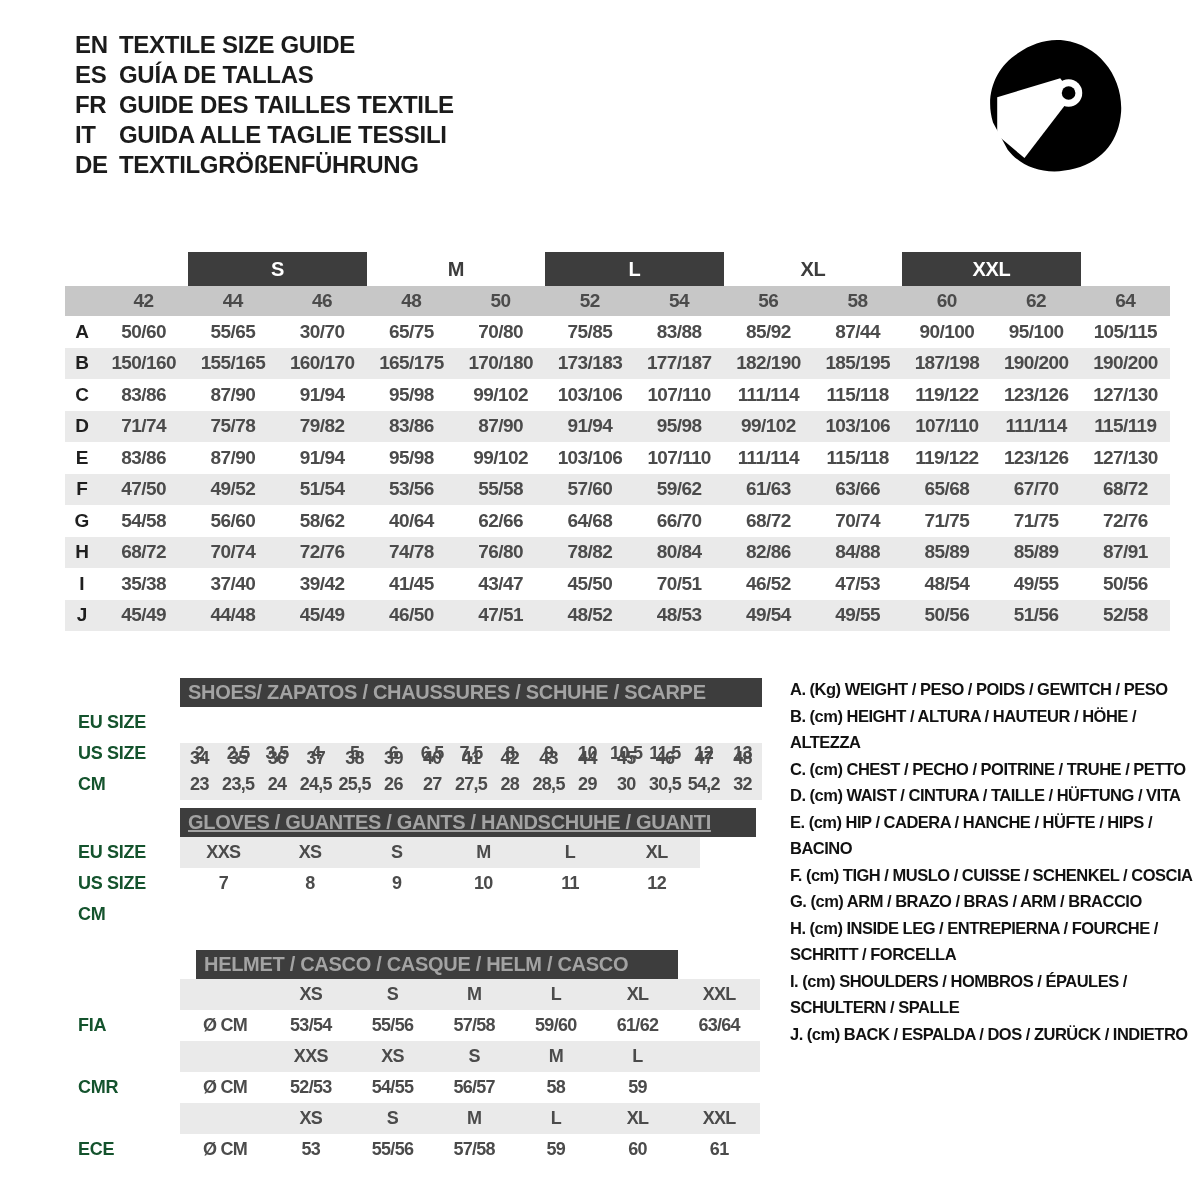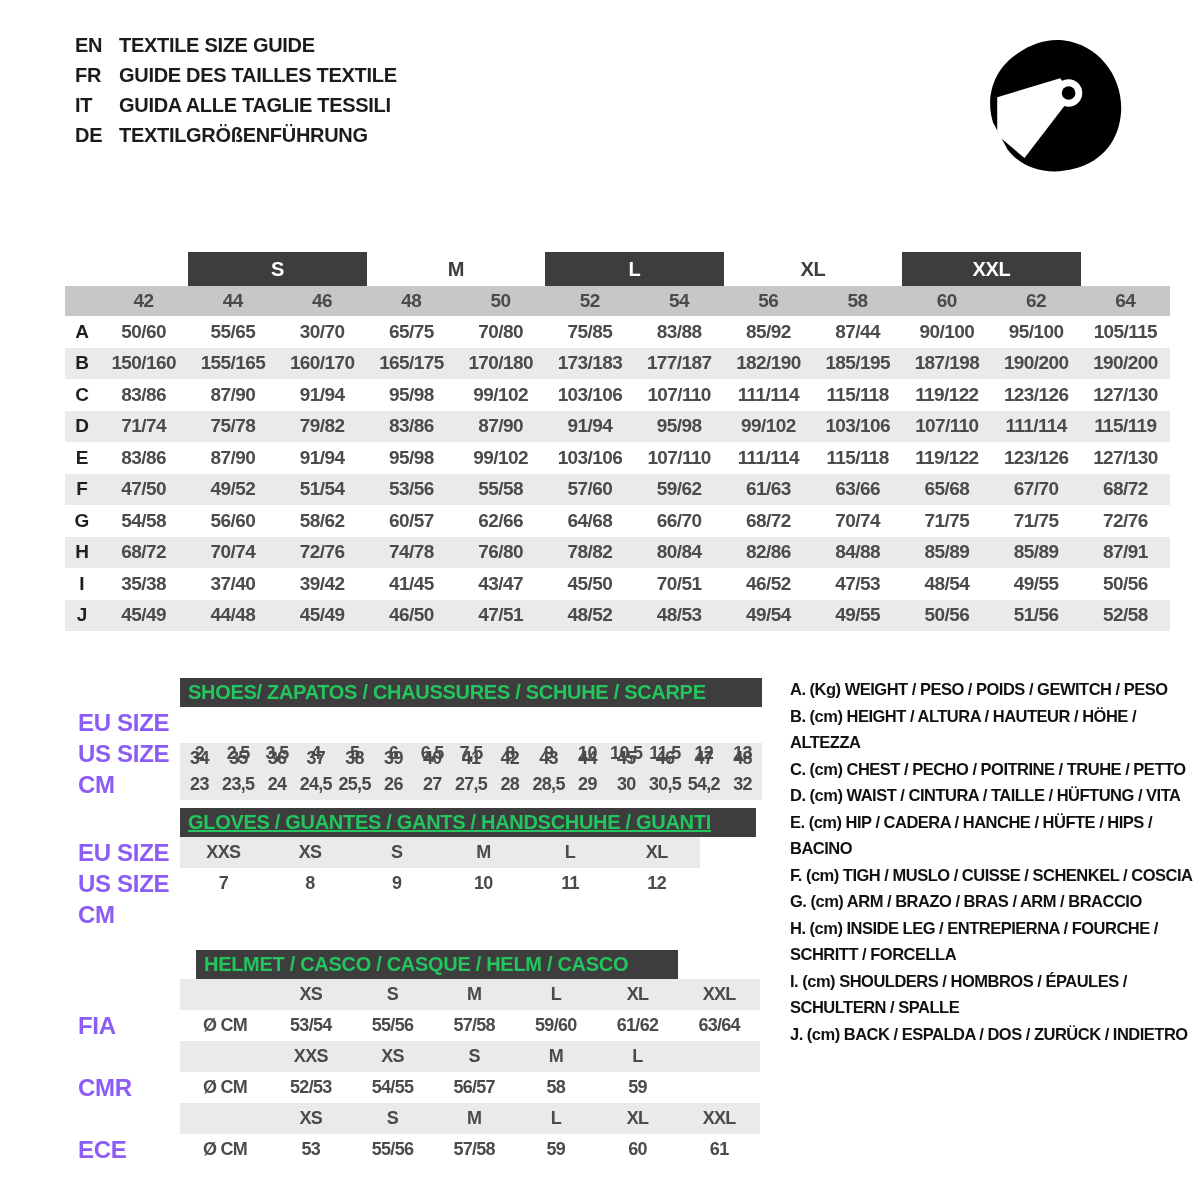--- a/index.html
+++ b/index.html
@@ -1,74 +1,78 @@
 <!DOCTYPE html>
 <html><head>
 <meta charset="utf-8">
 <style>
   html,body{margin:0;padding:0;background:#fff;}
   .page{position:relative;width:1200px;height:1200px;background:#fff;overflow:hidden;
         font-family:"Liberation Sans",sans-serif;font-weight:bold;}
 
   
   .lang-block{position:absolute;left:75px;top:30px;}
-  .lang-row{display:flex;height:30px;align-items:center;font-size:20px;color:#1b1b1b;letter-spacing:-0.3px;}
+  .lang-row{display:flex;height:30px;align-items:center;font-size:24px;color:#1b1b1b;letter-spacing:-0.3px;}
   .lang-code{width:44px;flex:0 0 44px;}
 
   
   .helmet-icon{position:absolute;left:972px;top:30px;width:168px;height:168px;}
 
   
   .main-table{position:absolute;left:65px;top:252px;width:1105px;}
   .group-row,.num-row,.trow{display:grid;grid-template-columns:34px repeat(12,1fr);}
   .group-row{height:34px;}
   .group-cell{display:flex;align-items:center;justify-content:center;font-size:20px;letter-spacing:-0.3px;}
   .group-cell.dark{background:#3d3d3d;color:#fff;}
   .group-cell.plain{color:#3d3d3d;}
   .num-row{height:30px;background:#c7c7c7;}
   .num-cell{display:flex;align-items:center;justify-content:center;font-size:19px;color:#4b4b4b;letter-spacing:-0.5px;}
   .trow{height:31.5px;}
   .trow.stripe{background:#eaeaea;}
   .rletter{display:flex;align-items:center;justify-content:center;font-size:19px;color:#1f1f1f;}
   .tcell{display:flex;align-items:center;justify-content:center;font-size:19px;color:#4b4b4b;letter-spacing:-0.6px;}
 
   
-  .sec-title{position:absolute;left:180px;height:29px;background:#3d3d3d;color:#22c55e;
+  .sec-title{position:absolute;left:180px;height:29px;background:#3d3d3d;color:#a3a3a3;
              font-size:20px;display:flex;align-items:center;padding-left:8px;letter-spacing:-0.3px;box-sizing:border-box;}
   .shoes-title{top:678px;width:582px;}
   .gloves-title{top:808px;width:576px;text-decoration:underline;}
   .helmet-title{top:950px;width:482px;margin-left:16px;}
 
   .b-section{position:absolute;left:0;width:1200px;}
   .shoes-rows{top:707px;}
   .gloves-rows{top:837px;}
   .helmet-rows{top:979px;}
   .b-row{position:relative;height:31px;}
   .b-label{position:absolute;left:78px;top:0;height:31px;display:flex;align-items:center;
-           font-size:24px;color:#8b5cf6;letter-spacing:-0.3px;}
+           font-size:18px;color:#14532d;letter-spacing:-0.3px;}
   .b-grid{position:absolute;left:180px;top:0;height:31px;display:grid;}
   .b-grid.band{background:#eaeaea;}
   .b-cell{display:flex;align-items:center;justify-content:center;font-size:18px;color:#4b4b4b;letter-spacing:-0.7px;}
   .shoes-grid{width:582px;}
   .gloves-grid{width:520px;}
   .helm-grid{width:580px;grid-template-columns:90px repeat(6,1fr);}
 
   
   .legend{position:absolute;left:790px;top:676px;width:415px;}
   .legend-item{font-size:16.5px;line-height:26.5px;color:#111;letter-spacing:-0.5px;}
 </style>
 </head>
 <body>
 
 <div class="page">
 
   <div class="lang-block">
       <div class="lang-row">
         <div class="lang-code">EN</div>
         <div class="lang-title">TEXTILE SIZE GUIDE</div>
+      </div>
+      <div class="lang-row">
+        <div class="lang-code">ES</div>
+        <div class="lang-title">GUÍA DE TALLAS</div>
       </div>
       <div class="lang-row">
         <div class="lang-code">FR</div>
         <div class="lang-title">GUIDE DES TAILLES TEXTILE</div>
       </div>
       <div class="lang-row">
         <div class="lang-code">IT</div>
         <div class="lang-title">GUIDA ALLE TAGLIE TESSILI</div>
       </div>
       <div class="lang-row">
@@ -196,21 +200,21 @@
           <div class="tcell">63/66</div>
           <div class="tcell">65/68</div>
           <div class="tcell">67/70</div>
           <div class="tcell">68/72</div>
         </div>
         <div class="trow">
           <div class="rletter">G</div>
           <div class="tcell">54/58</div>
           <div class="tcell">56/60</div>
           <div class="tcell">58/62</div>
-          <div class="tcell">60/57</div>
+          <div class="tcell">40/64</div>
           <div class="tcell">62/66</div>
           <div class="tcell">64/68</div>
           <div class="tcell">66/70</div>
           <div class="tcell">68/72</div>
           <div class="tcell">70/74</div>
           <div class="tcell">71/75</div>
           <div class="tcell">71/75</div>
           <div class="tcell">72/76</div>
         </div>
         <div class="trow stripe">

